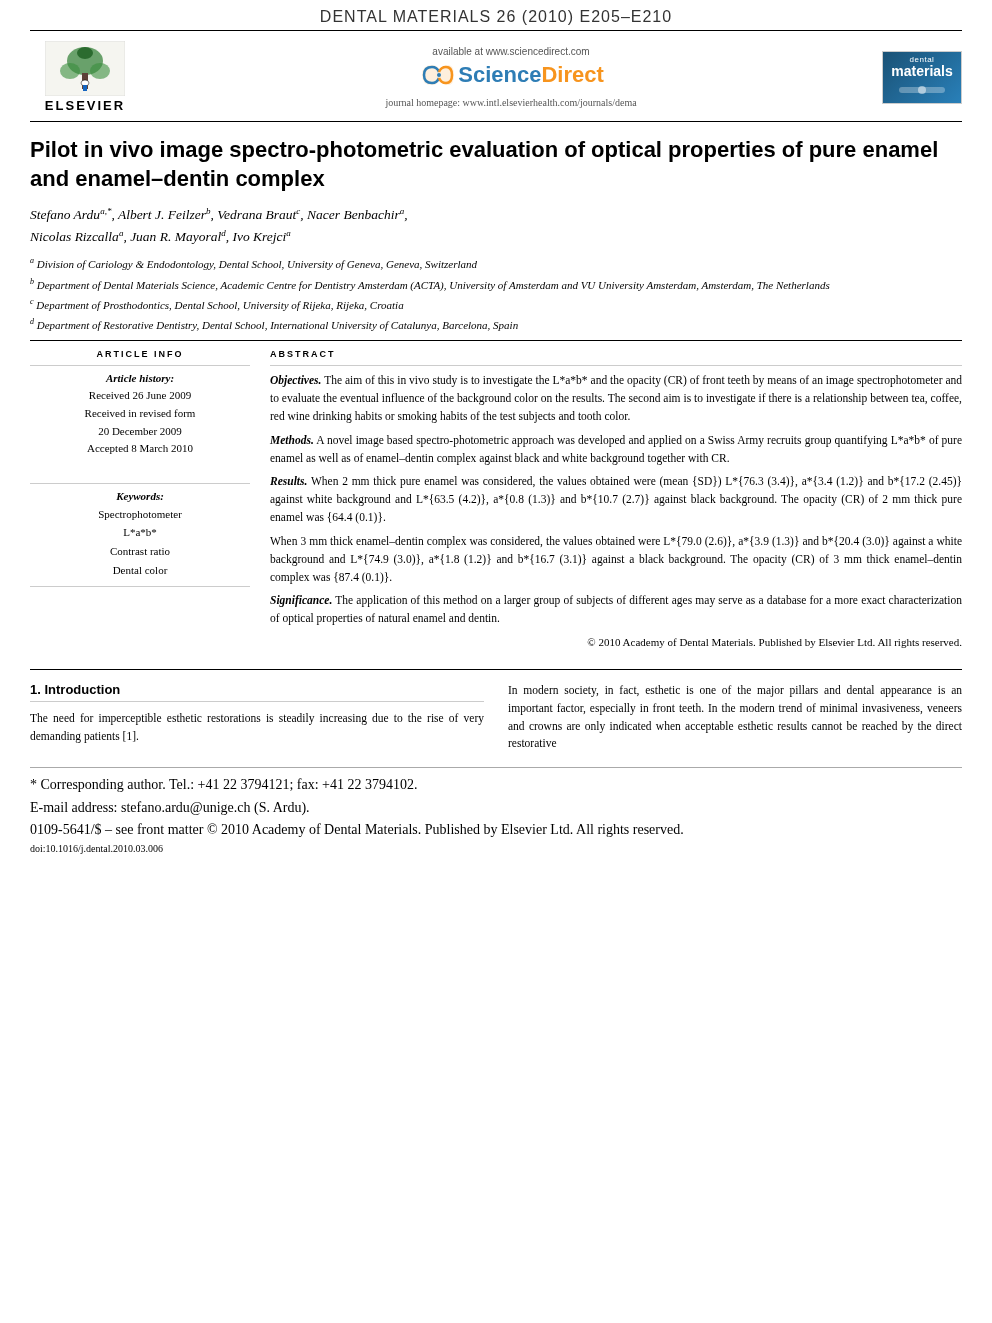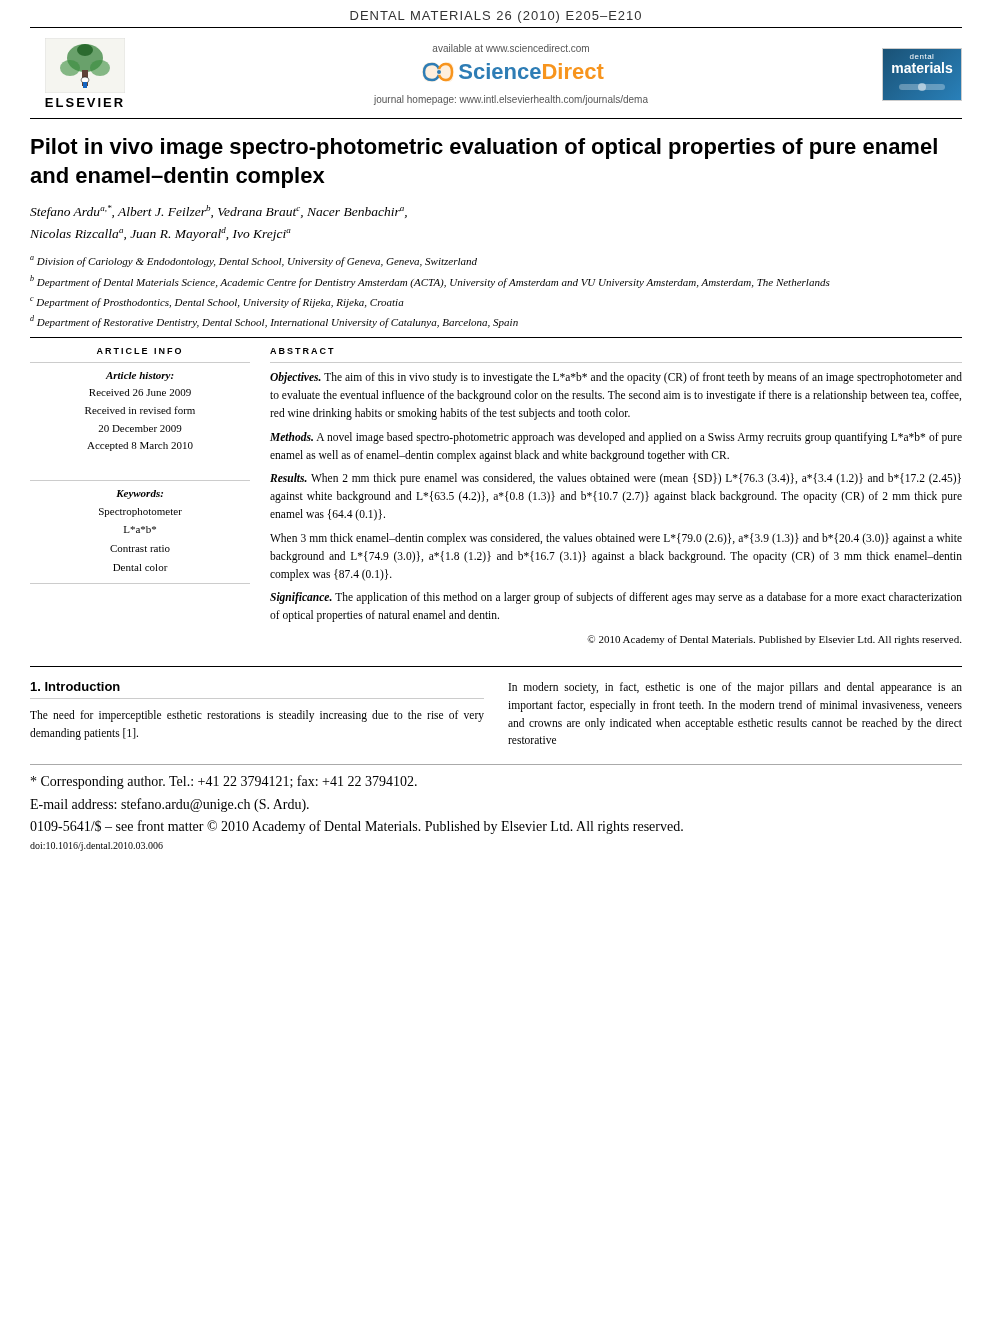--- a/index.html
+++ b/index.html
@@ -16,21 +16,21 @@
       width: 992px;
       min-height: 1323px;
       background: #fff;
       padding: 0;
     }
 
     
     .journal-header {
       text-align: center;
       padding: 8px 0 4px 0;
-      font-size: 13px;
+      font-size: 16px;
       letter-spacing: 1px;
       color: #333;
       font-family: Arial, sans-serif;
       text-transform: uppercase;
     }
 
     .top-rule {
       border: none;
       border-top: 1.5px solid #000;
       margin: 0 30px;
@@ -101,21 +101,21 @@
       font-weight: bold;
       color: #2e7db5;
     }
 
     .sd-text span {
       color: #f7941d;
     }
 
     .journal-homepage {
       font-size: 10px;
-      font-family: Liberation Sans, sans-serif;
+      font-family: Liberation Serif, serif;
       color: #555;
       margin-top: 8px;
     }
 
     .dental-materials-badge {
       width: 80px;
       height: 53px;
       background: linear-gradient(135deg, #1a5276 0%, #2980b9 100%);
       display: flex;
       flex-direction: column;

